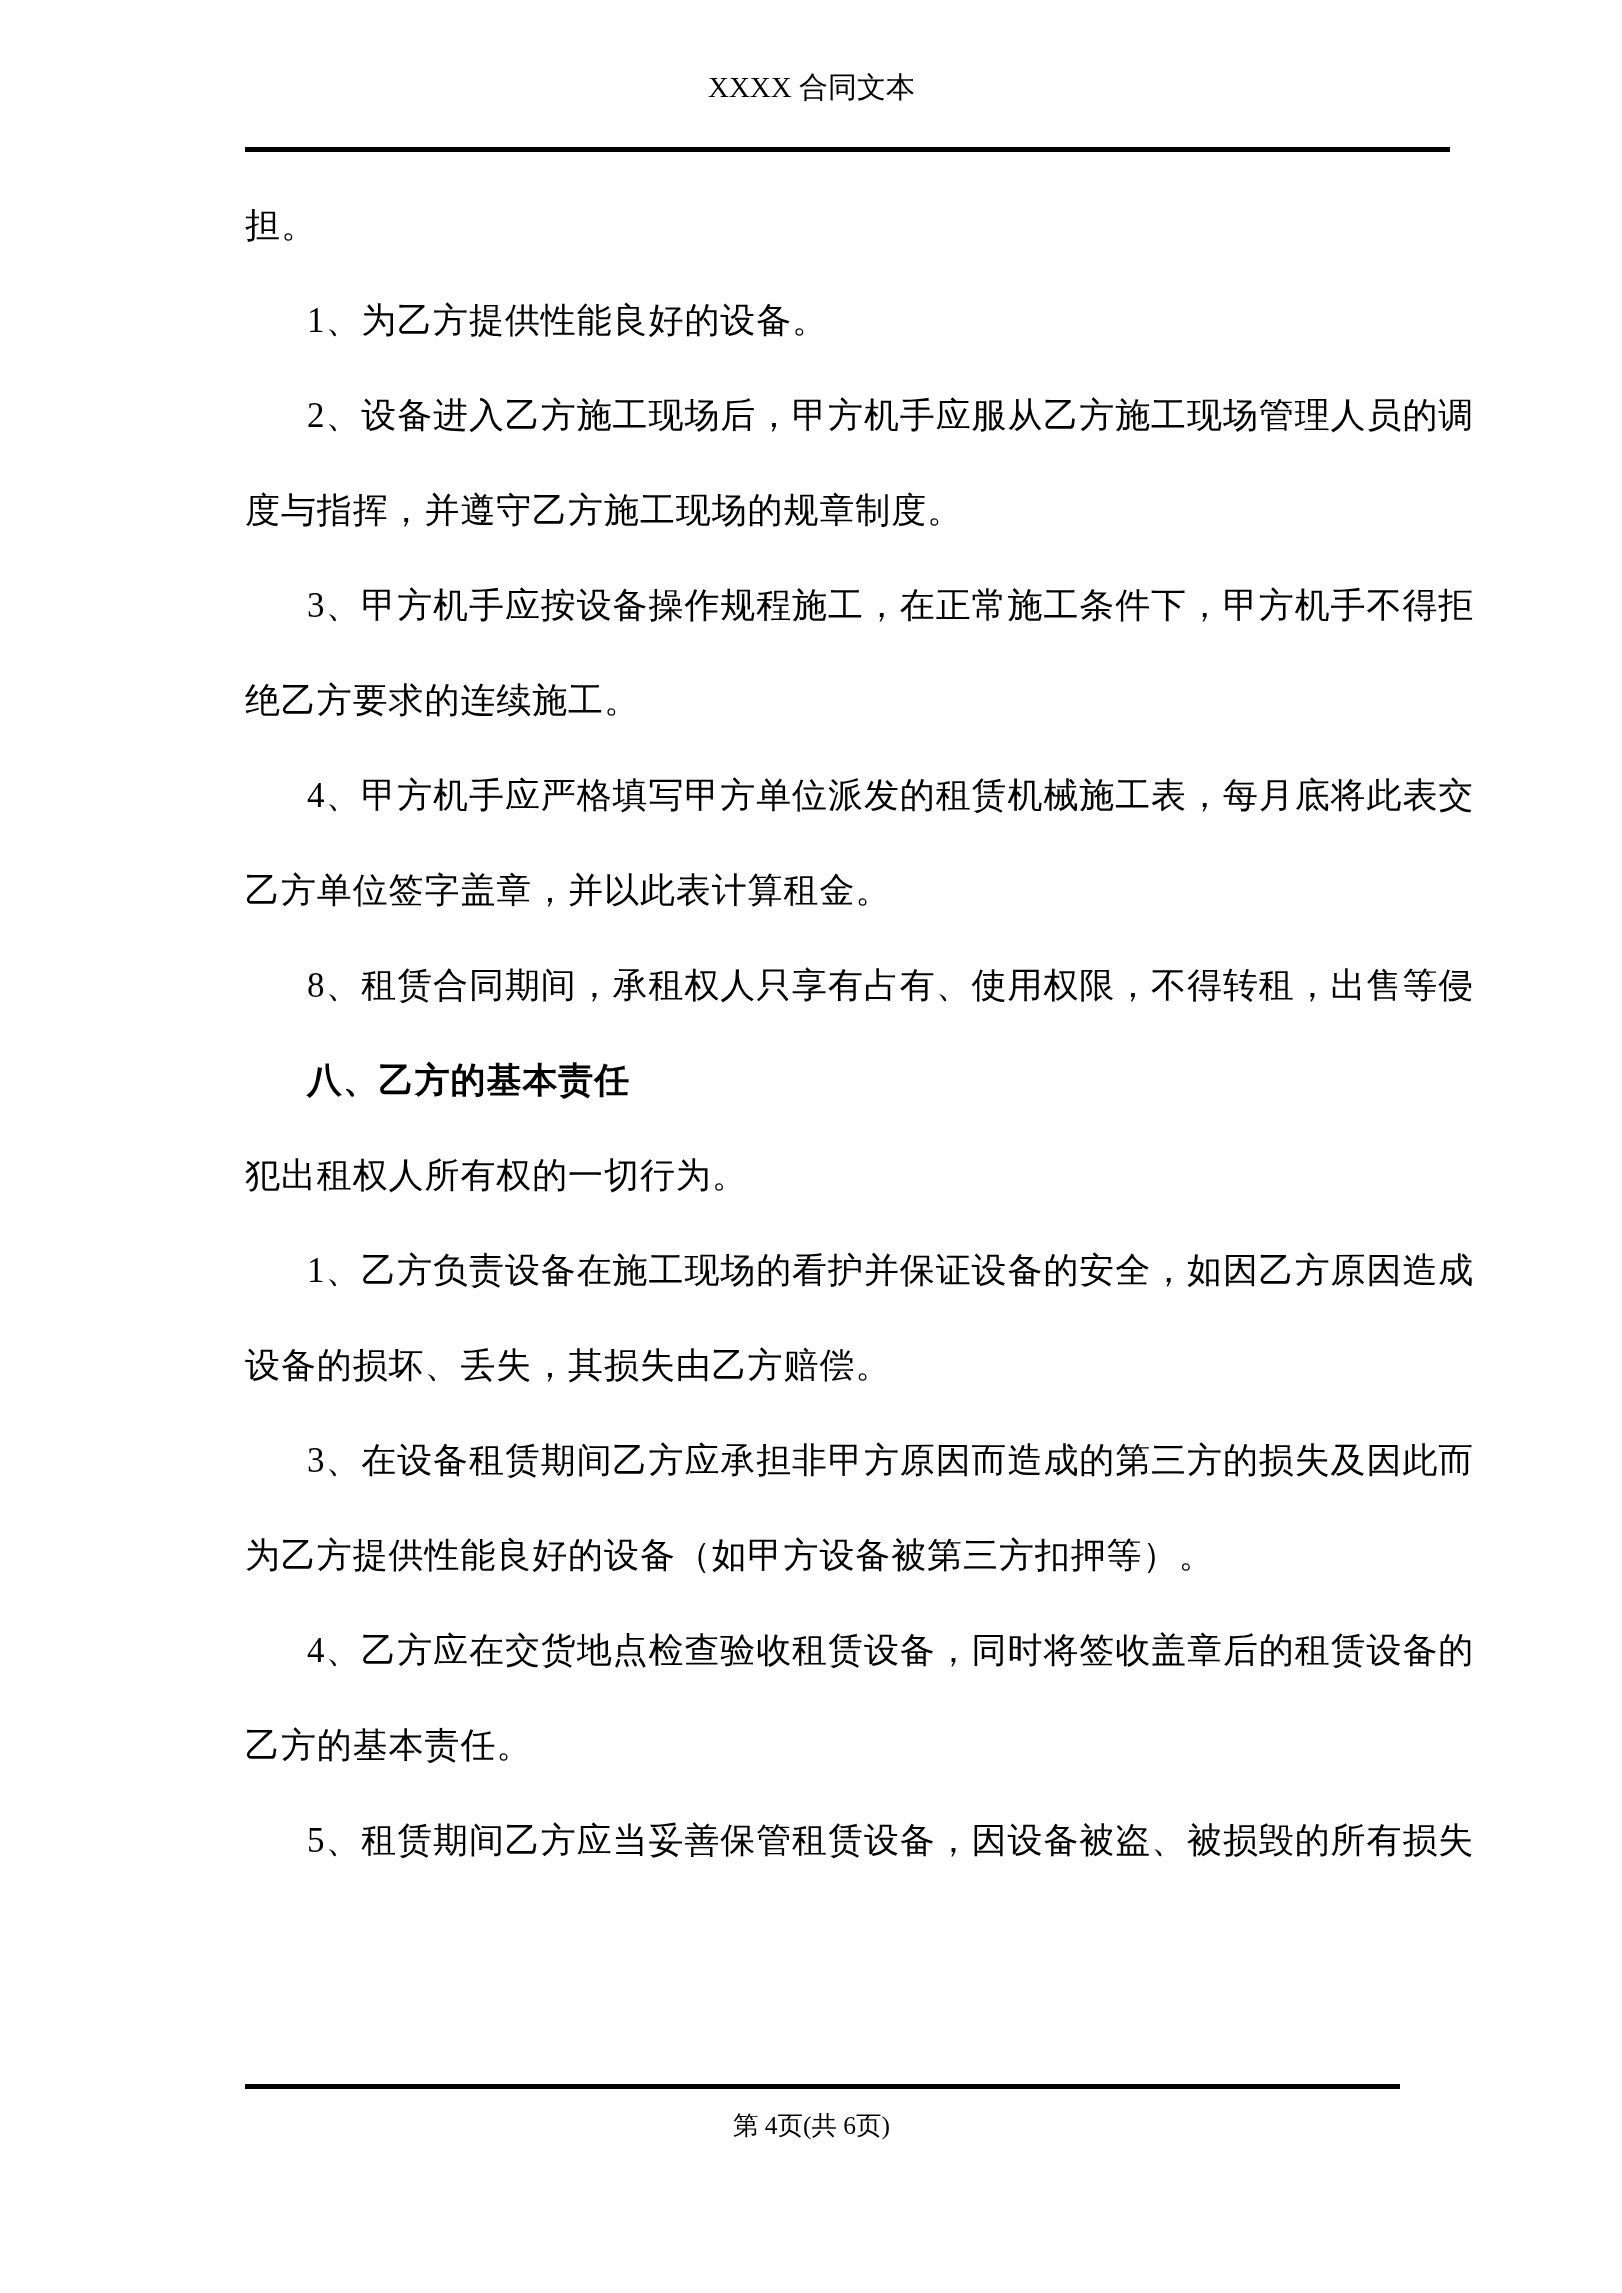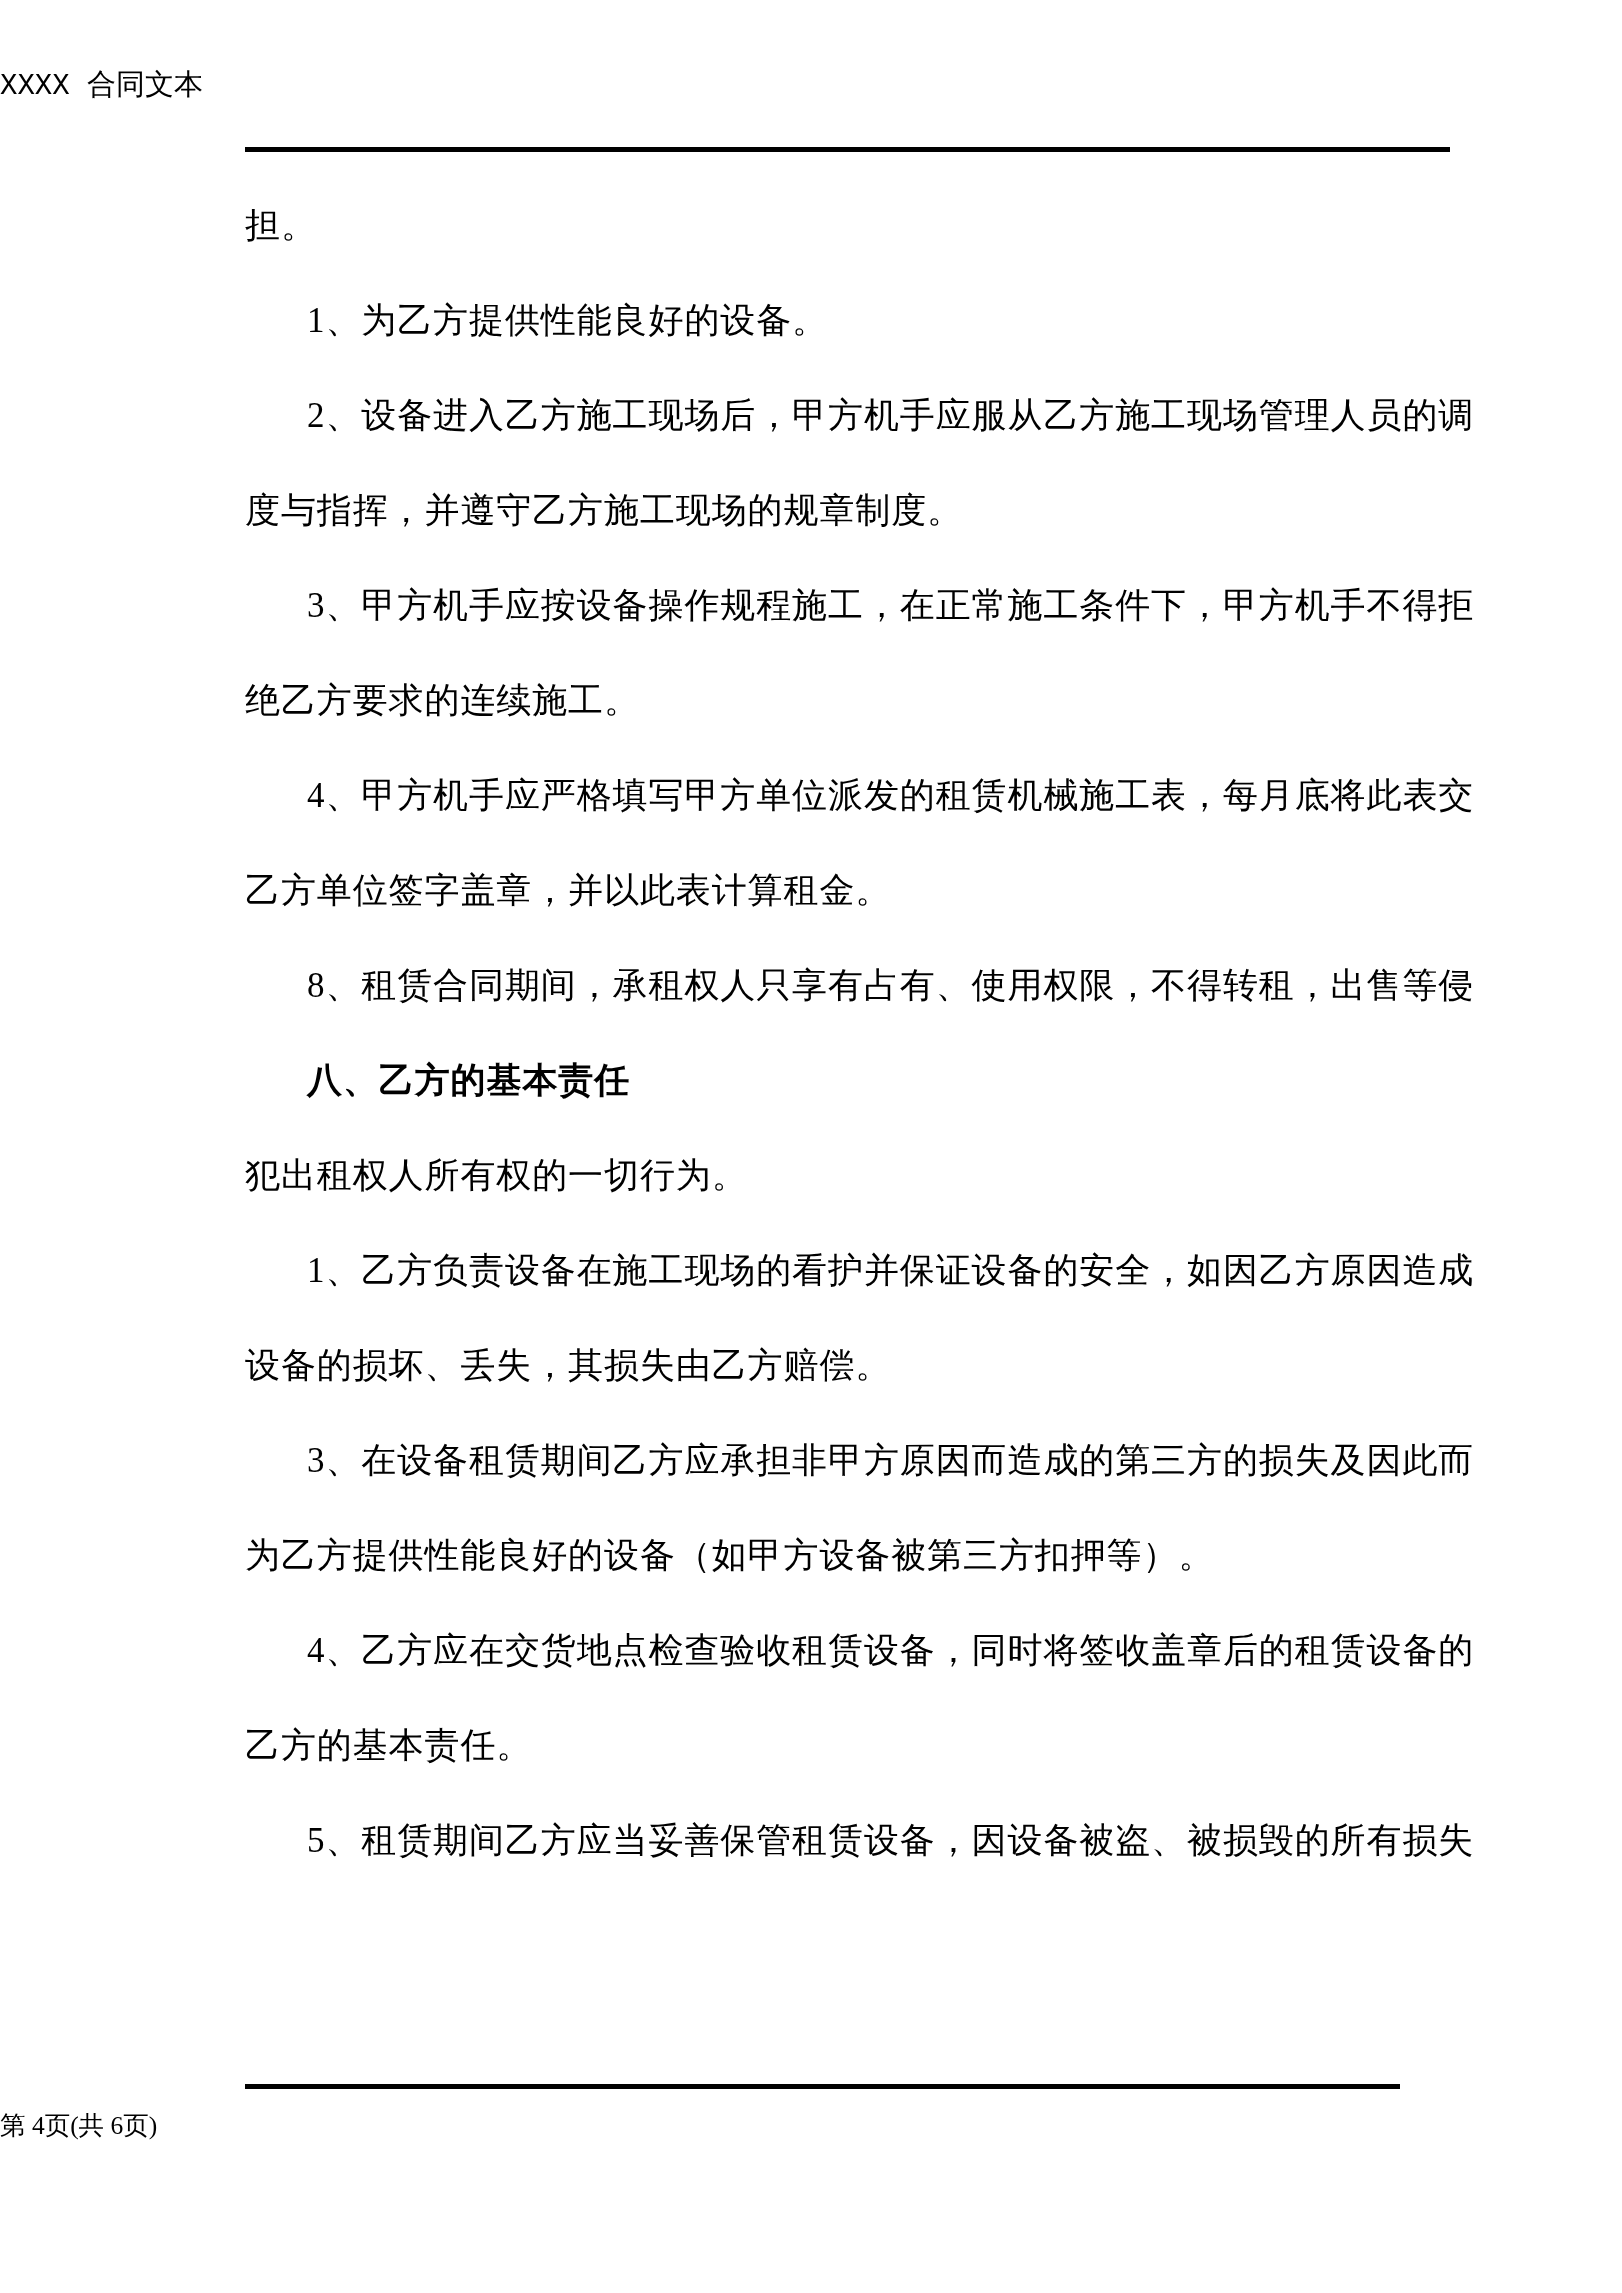--- a/index.html
+++ b/index.html
@@ -14,25 +14,24 @@
     background: #ffffff;
     color: #000000;
     font-family: "Liberation Serif", serif;
     overflow: hidden;
   }
   .header-title {
     position: absolute;
     top: 69px;
     left: 0;
     width: 100%;
-    text-align: left;
+    text-align: center;
     font-size: 29px;
     line-height: 36px;
     color: #000000;
-    font-family: Liberation Mono, monospace;
   }
   .header-rule {
     position: absolute;
     top: 147px;
     left: 245px;
     width: 1205px;
     height: 4.5px;
     background: #000000;
   }
   .doc-body {
@@ -60,20 +59,21 @@
     left: 245px;
     width: 1155px;
     height: 4.5px;
     background: #000000;
   }
   .footer-text {
     position: absolute;
     top: 2109px;
     left: 0;
     width: 100%;
+    text-align: center;
     font-size: 25.5px;
     line-height: 33px;
     color: #000000;
   }
 </style>
 </head>
 <body>
 
 <div class="page">
 

